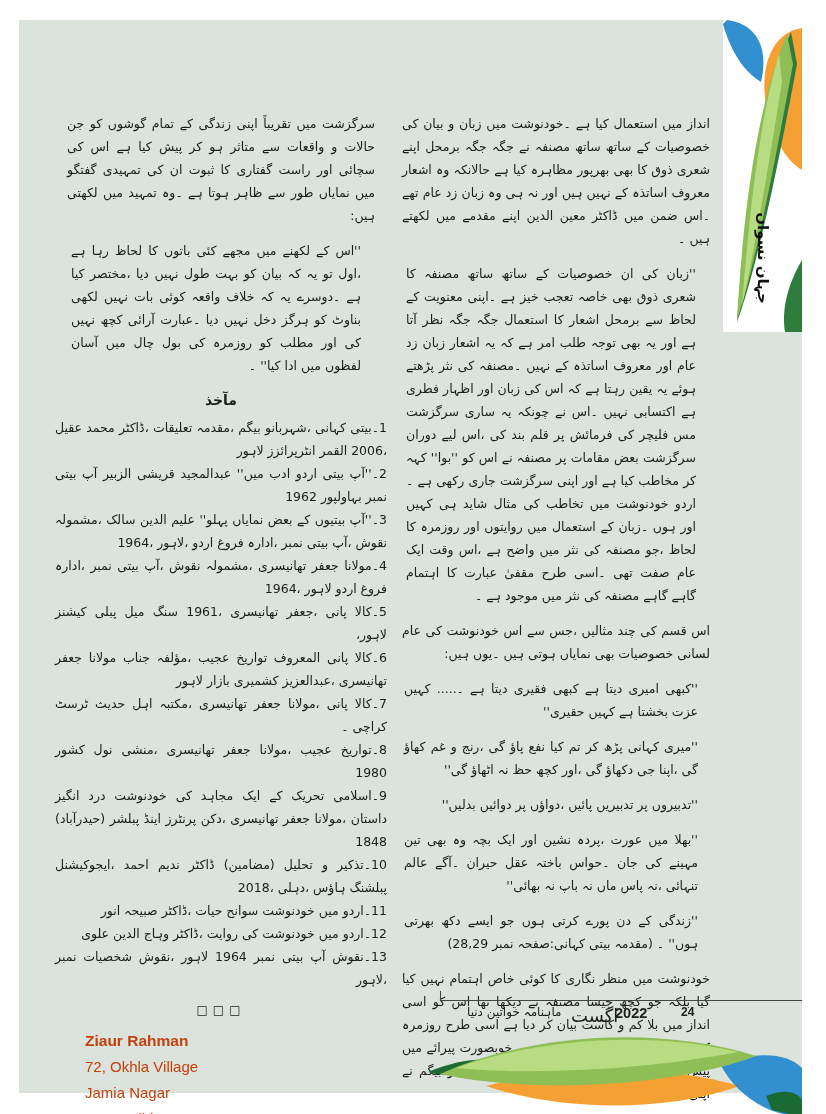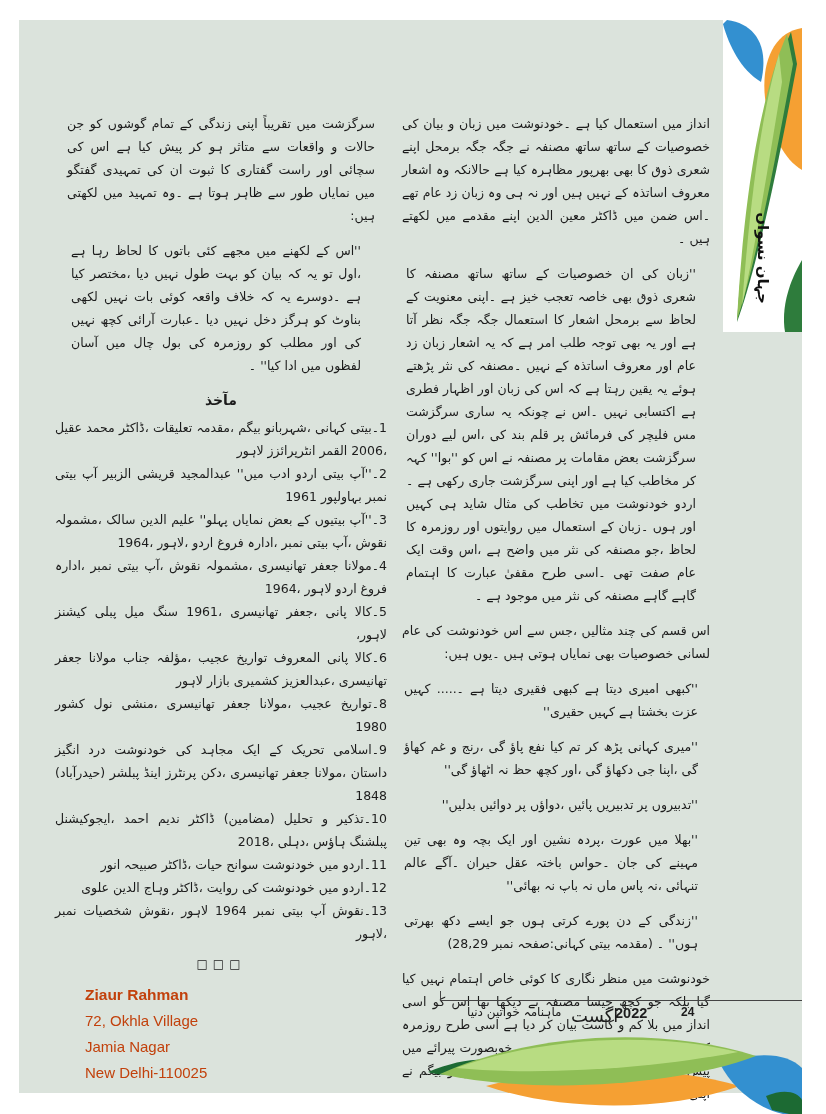--- a/index.html
+++ b/index.html
@@ -74,25 +74,26 @@
         <span class="cite">(مقدمہ بیتی کہانی:صفحہ نمبر 28,29)</span>
       </p>
       <p class="para">خودنوشت میں منظر نگاری کا کوئی خاص اہتمام نہیں کیا گیا بلکہ جو کچھ جیسا مصنفہ نے دیکھا تھا اس کو اسی انداز میں بلا کم و کاست بیان کر دیا ہے اسی طرح روزمرہ کے حالات ،رسم و رواج کا تذکرہ بھی خوبصورت پیرائے میں پیش کیا ہے ۔''بیتی کہانی'' کی مصنفہ شہربانو بیگم نے اپنی</p>
     </div>
 
     <div class="col col-left">
       <p class="para">سرگزشت میں تقریباً اپنی زندگی کے تمام گوشوں کو جن حالات و واقعات سے متاثر ہو کر پیش کیا ہے اس کی سچائی اور راست گفتاری کا ثبوت ان کی تمہیدی گفتگو میں نمایاں طور سے ظاہر ہوتا ہے ۔وہ تمہید میں لکھتی ہیں:</p>
       <p class="para quote-block">''اس کے لکھنے میں مجھے کئی باتوں کا لحاظ رہا ہے ،اول تو یہ کہ بیان کو بہت طول نہیں دیا ،مختصر کیا ہے ۔دوسرے یہ کہ خلاف واقعہ کوئی بات نہیں لکھی بناوٹ کو ہرگز دخل نہیں دیا ۔عبارت آرائی کچھ نہیں کی اور مطلب کو روزمرہ کی بول چال میں آسان لفظوں میں ادا کیا'' ۔</p>
       <h3 class="sources-heading">مآخذ</h3>
       <p class="ref">1۔بیتی کہانی ،شہربانو بیگم ،مقدمہ تعلیقات ،ڈاکٹر محمد عقیل ،2006 القمر انٹرپرائزز لاہور</p>
-      <p class="ref">2۔''آپ بیتی اردو ادب میں'' عبدالمجید قریشی الزبیر آپ بیتی نمبر بہاولپور 1961</p>
+      <p class="ref">2۔''آپ بیتی اردو ادب میں'' عبدالمجید قریشی الزبیر آپ بیتی نمبر بہاولپور 1962</p>
       <p class="ref">3۔''آپ بیتیوں کے بعض نمایاں پہلو'' علیم الدین سالک ،مشمولہ نقوش ،آپ بیتی نمبر ،ادارہ فروغ اردو ،لاہور ،1964</p>
       <p class="ref">4۔مولانا جعفر تھانیسری ،مشمولہ نقوش ،آپ بیتی نمبر ،ادارہ فروغ اردو لاہور ،1964</p>
       <p class="ref">5۔کالا پانی ،جعفر تھانیسری ،1961 سنگ میل پبلی کیشنز لاہور،</p>
       <p class="ref">6۔کالا پانی المعروف تواریخ عجیب ،مؤلفہ جناب مولانا جعفر تھانیسری ،عبدالعزیز کشمیری بازار لاہور</p>
+      <p class="ref">7۔کالا پانی ،مولانا جعفر تھانیسری ،مکتبہ اہل حدیث ٹرسٹ کراچی ۔</p>
       <p class="ref">8۔تواریخ عجیب ،مولانا جعفر تھانیسری ،منشی نول کشور 1980</p>
       <p class="ref">9۔اسلامی تحریک کے ایک مجاہد کی خودنوشت درد انگیز داستان ،مولانا جعفر تھانیسری ،دکن پرنٹرز اینڈ پبلشر (حیدرآباد) 1848</p>
       <p class="ref">10۔تذکیر و تحلیل (مضامین) ڈاکٹر ندیم احمد ،ایجوکیشنل پبلشنگ ہاؤس ،دہلی ،2018</p>
       <p class="ref">11۔اردو میں خودنوشت سوانح حیات ،ڈاکٹر صبیحہ انور</p>
       <p class="ref">12۔اردو میں خودنوشت کی روایت ،ڈاکٹر وہاج الدین علوی</p>
       <p class="ref">13۔نقوش آپ بیتی نمبر 1964 لاہور ،نقوش شخصیات نمبر ،لاہور</p>
       <div class="end-marker">□□□</div>
       <div class="author-block">
         <div class="author-name">Ziaur Rahman</div>
         <div class="author-line">72, Okhla Village</div>

